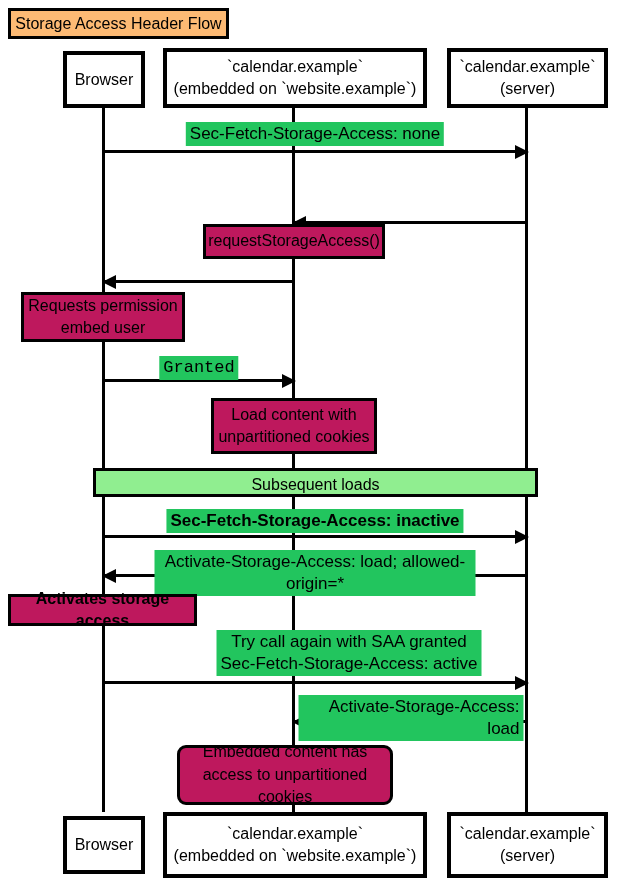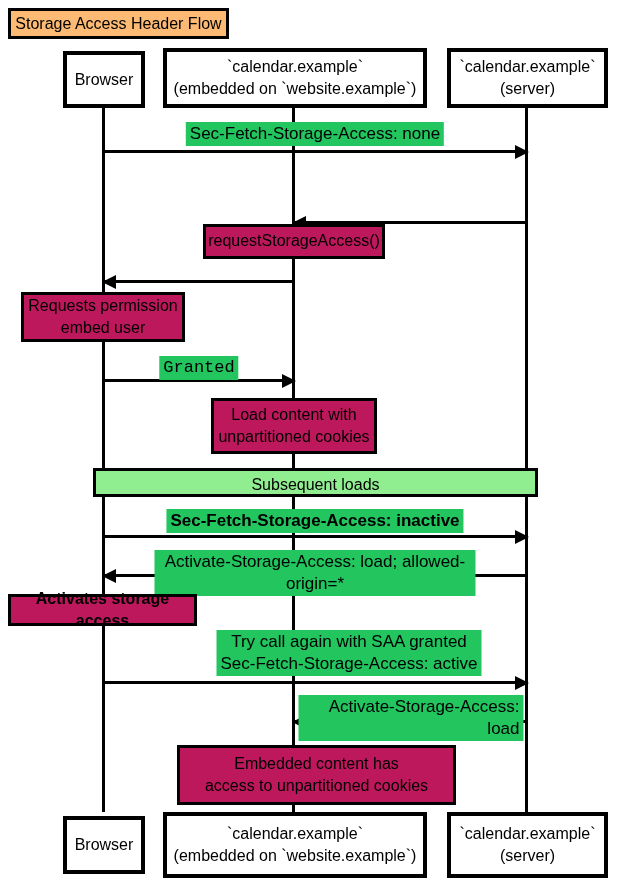--- a/index.html
+++ b/index.html
@@ -86,21 +86,21 @@
   .note{
     position:absolute;border:3px solid #000;background:#be185d;
     display:flex;align-items:center;justify-content:center;
     text-align:center;font-size:16px;line-height:1.4;
     white-space:pre-line;
   }
   .m3{left:203px;top:224px;width:182px;height:35px;}
   .n1{left:21px;top:292px;width:164px;height:50px;}
   .n2{left:211px;top:398px;width:166px;height:56px;}
   .n3{left:8px;top:594px;width:189px;height:32px;font-weight:bold;}
-  .n4{left:177px;top:745px;width:279px;height:60px;}
+  .n4{left:177px;top:745px;width:216px;height:60px;border-radius:9px;}
   
   .divider{
     position:absolute;left:93px;top:468px;width:445px;height:29px;
     border:3px solid #000;
     display:flex;align-items:flex-end;justify-content:center;
     font-size:16px;
   }
 </style>
 </head>
 <body>

